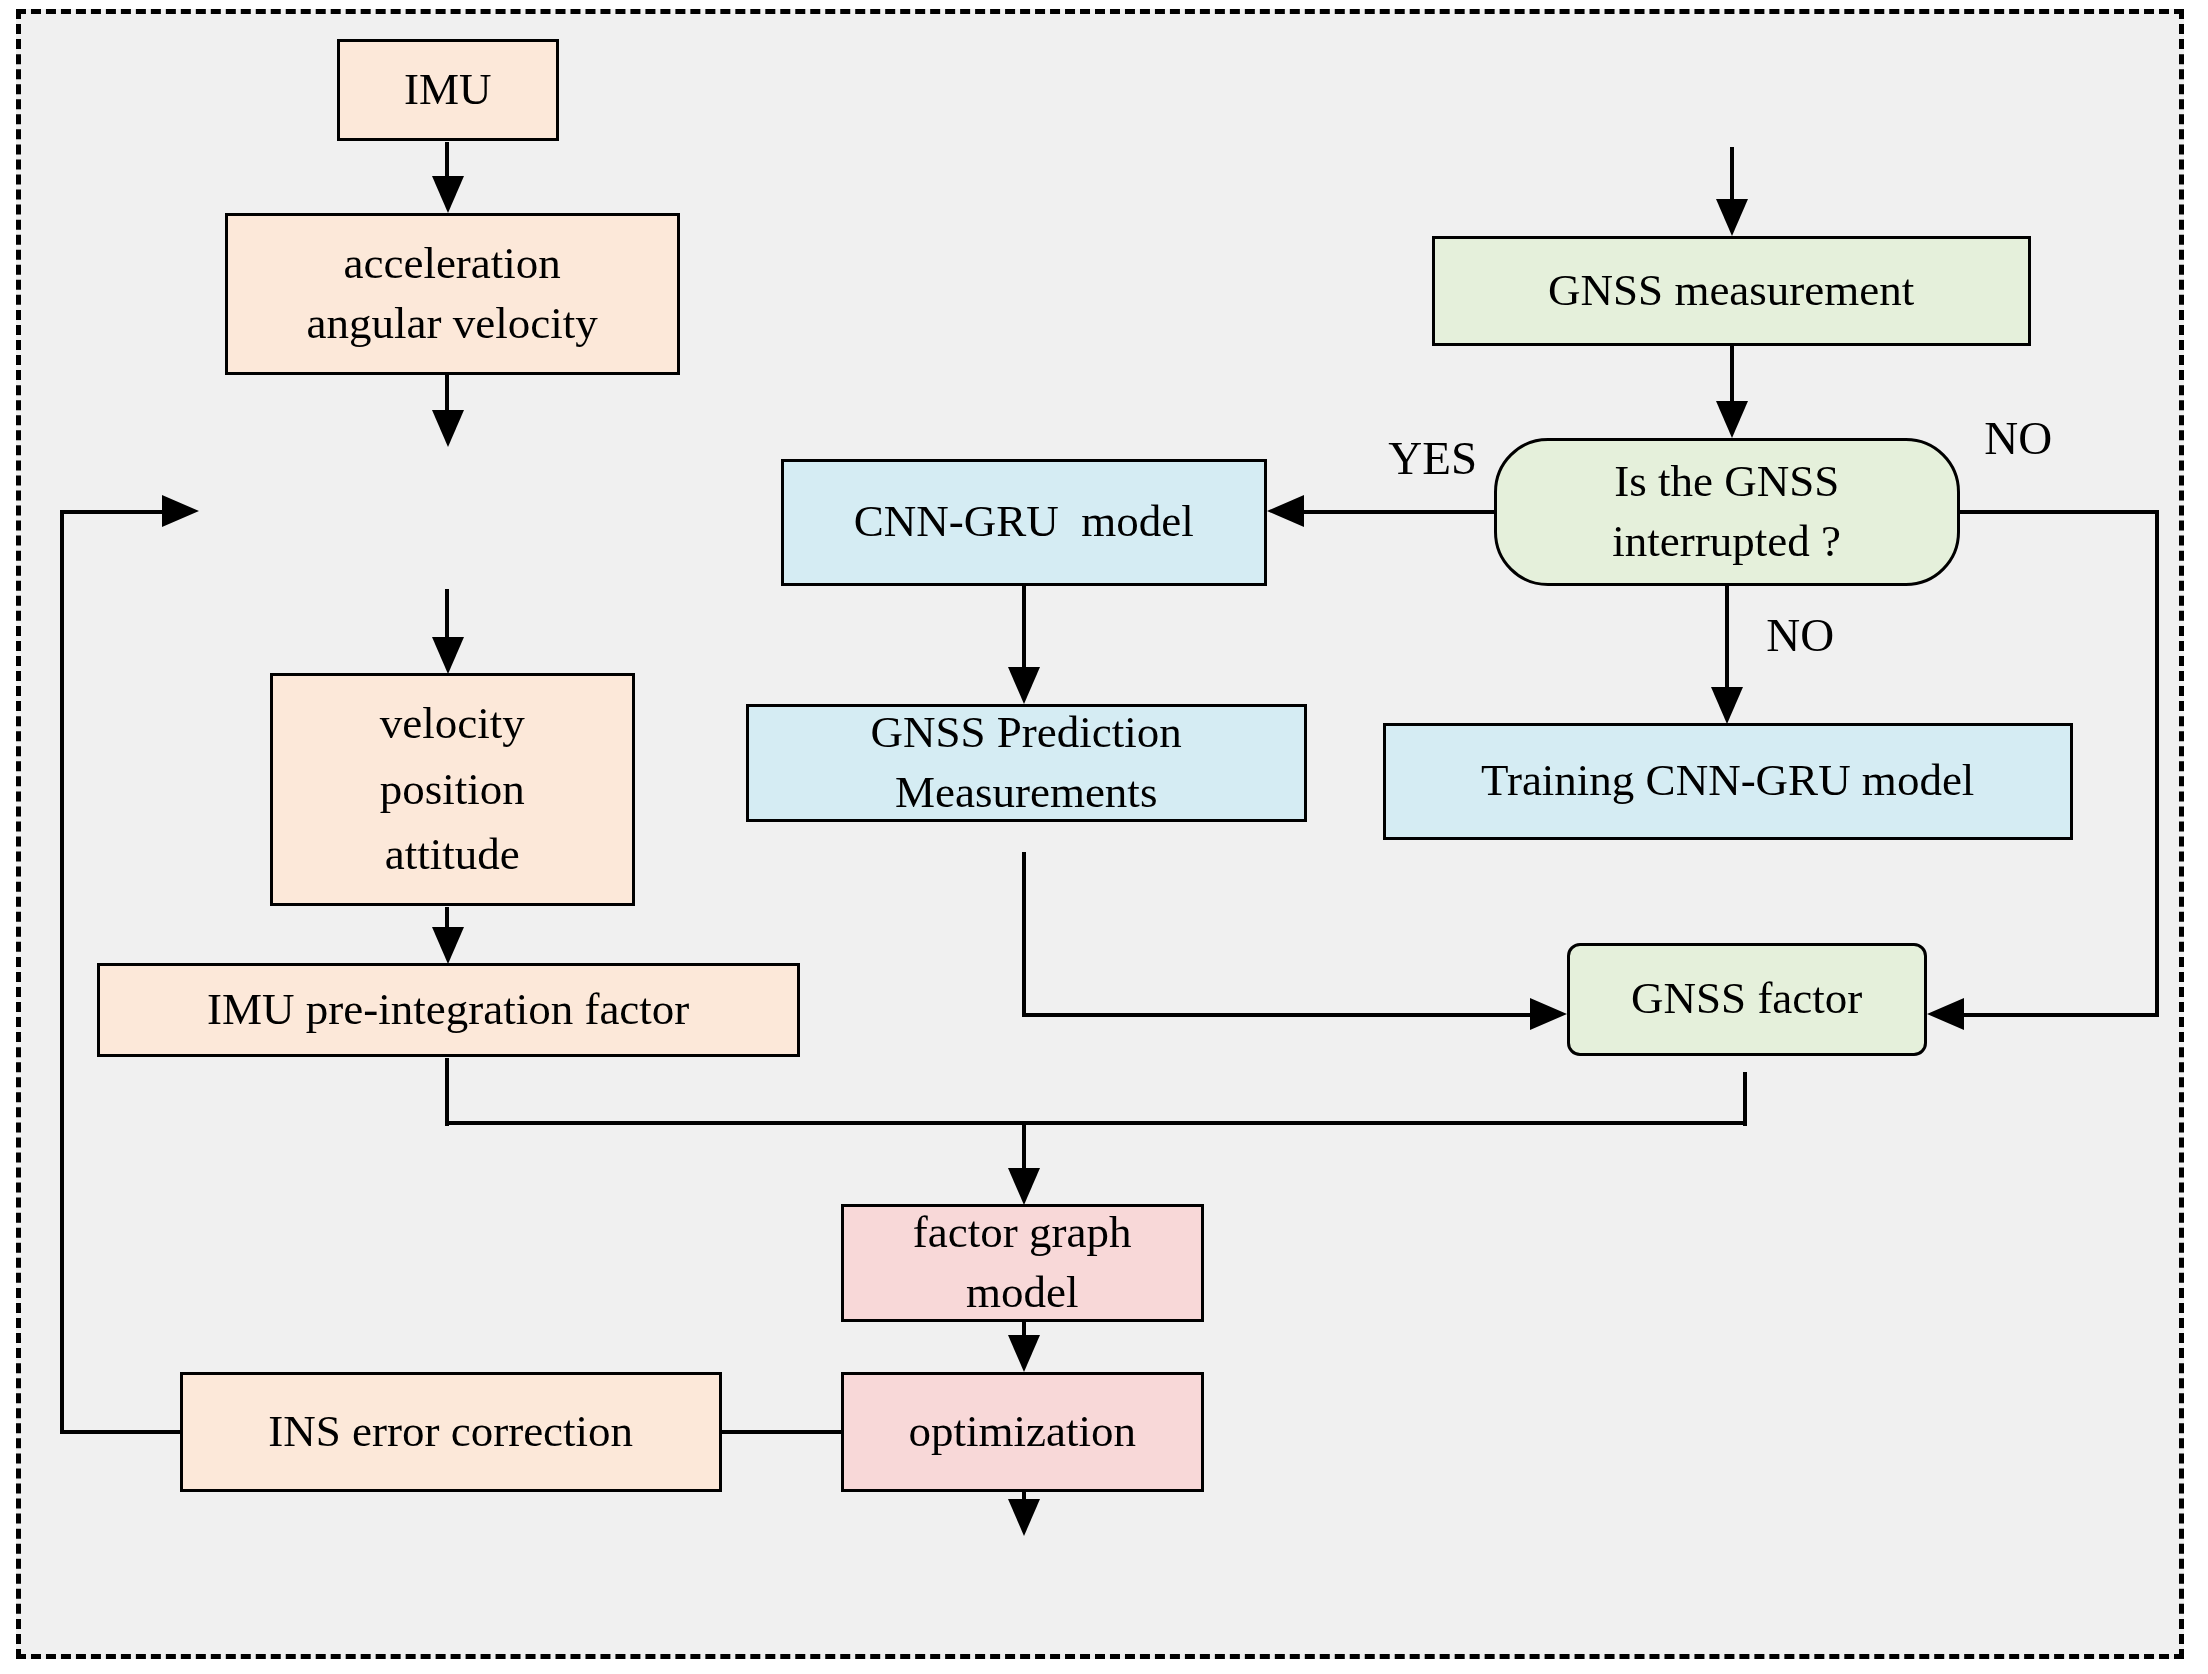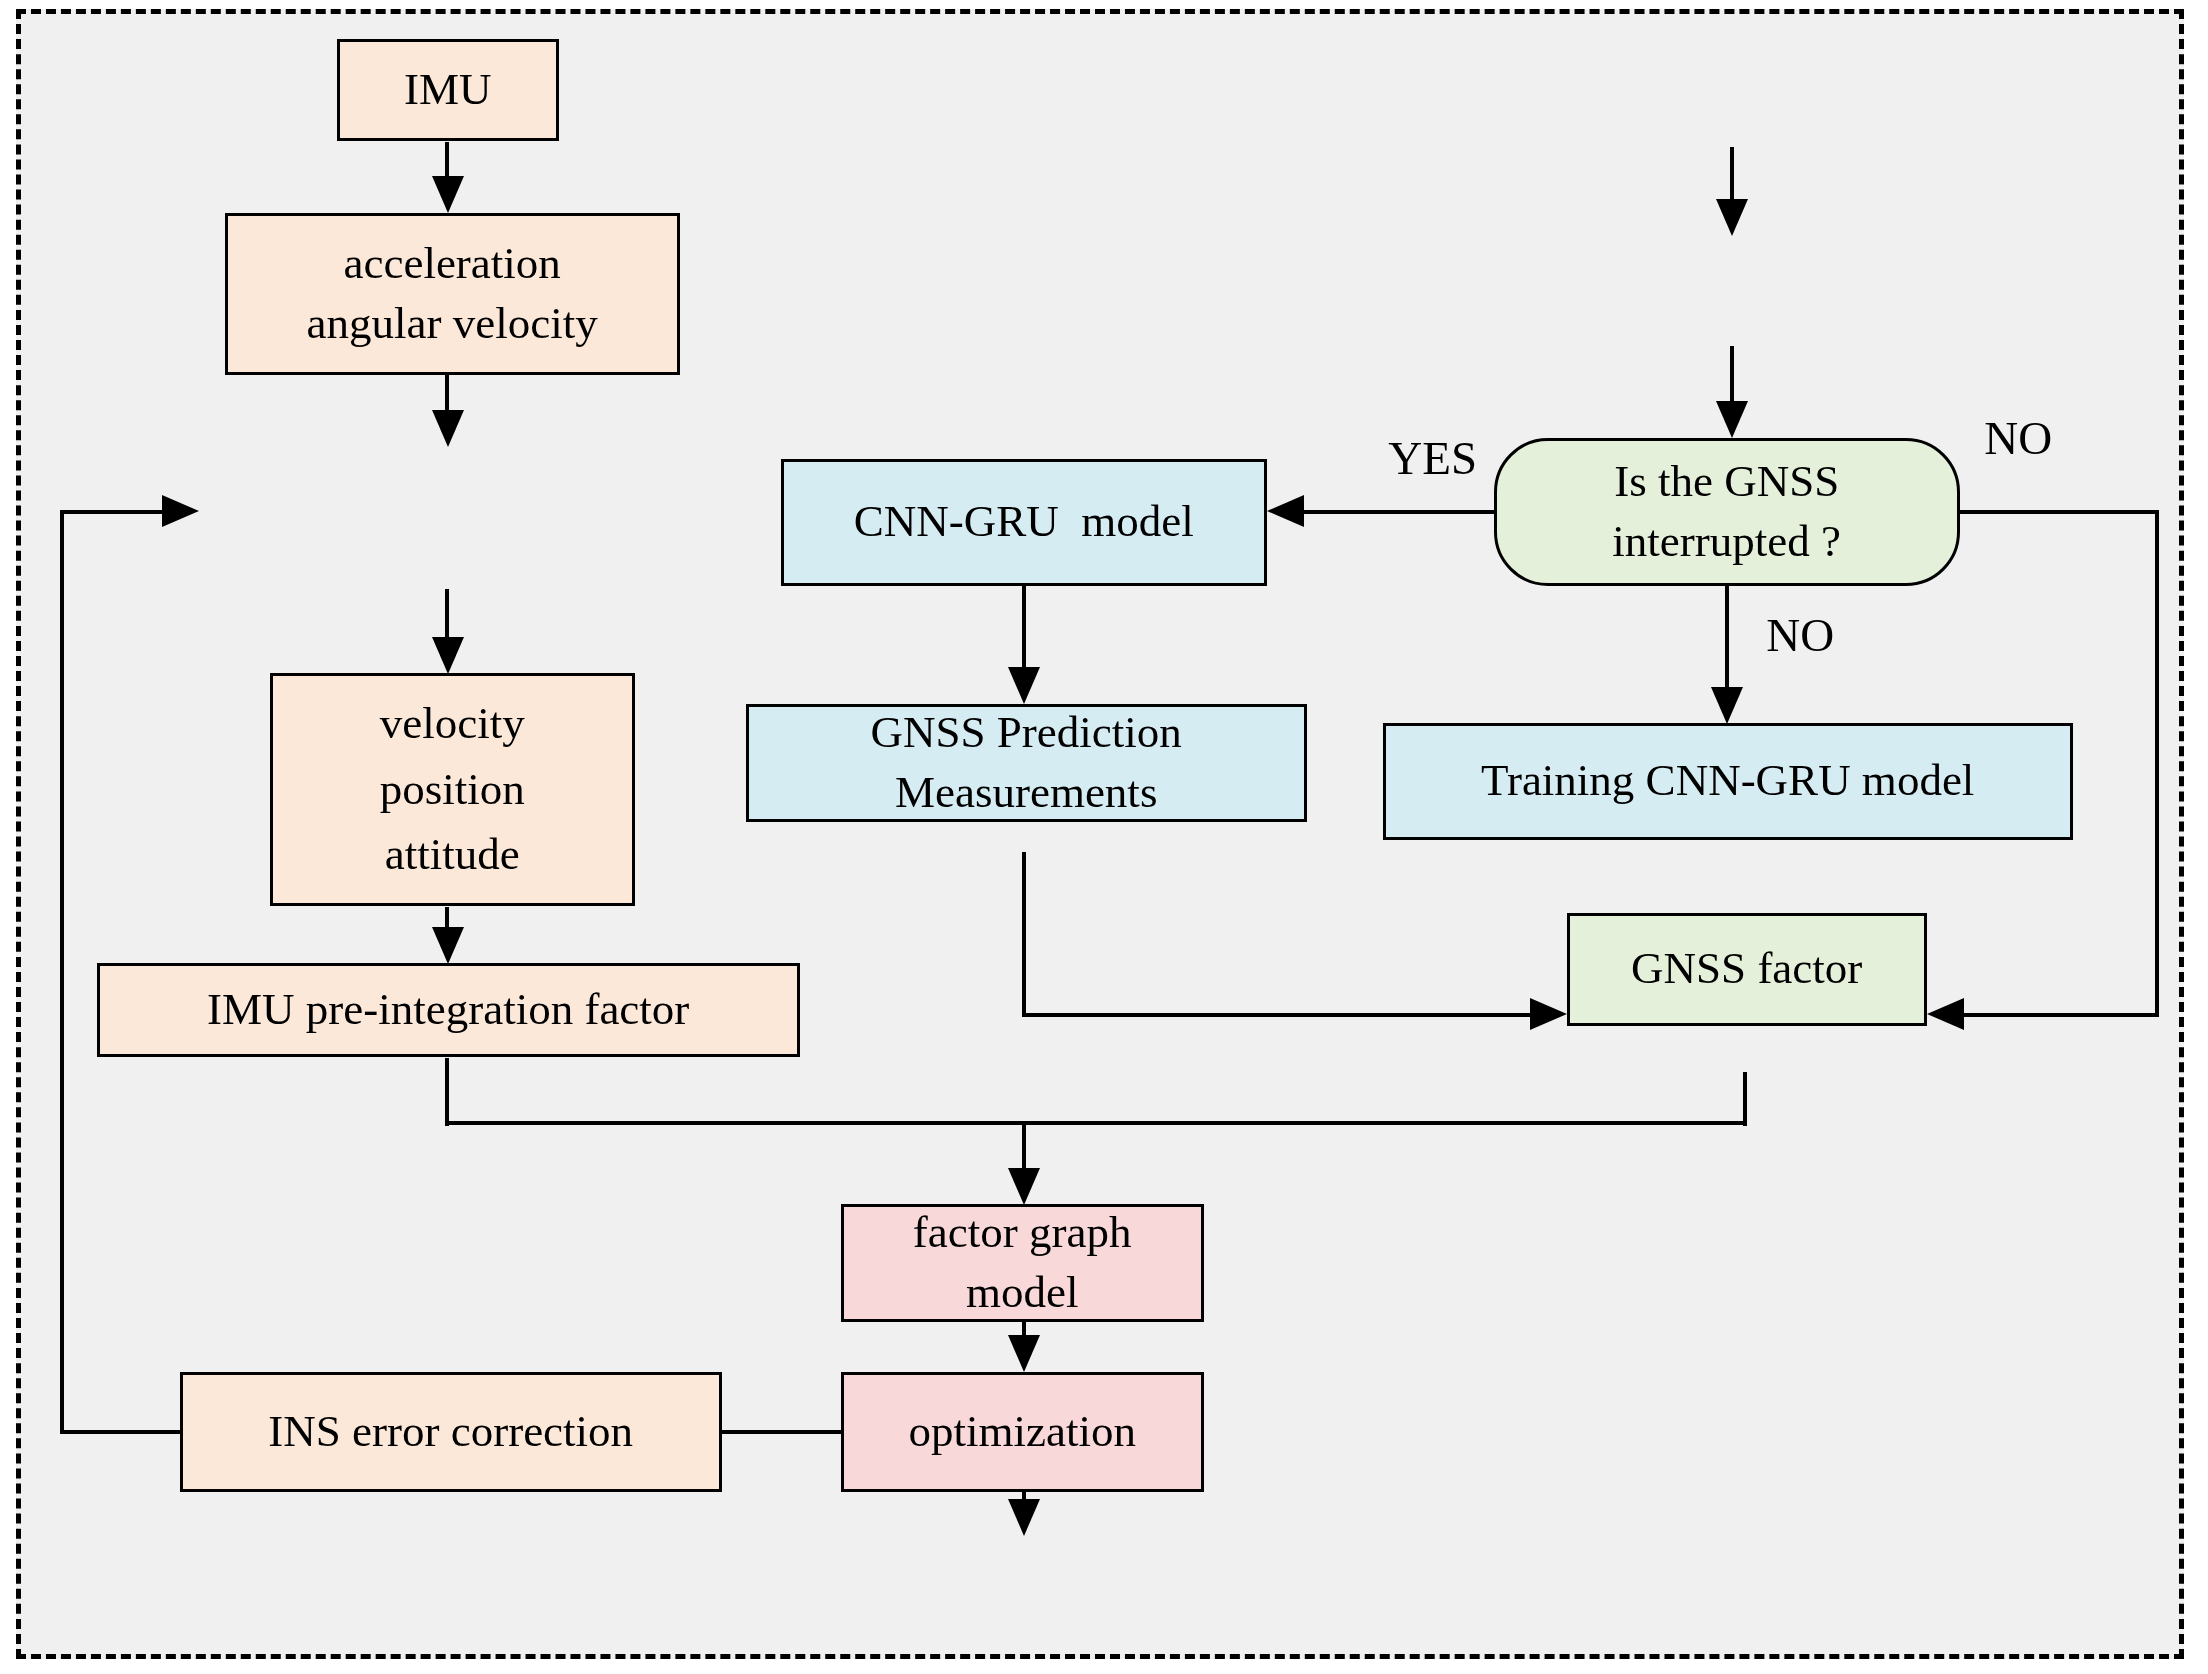--- a/index.html
+++ b/index.html
@@ -49,25 +49,26 @@
   <div class="node peach" style="left:159px;top:1358px;width:542px;height:120px;"><span>INS error correction</span></div>
 
   <div class="node blue" style="left:760px;top:445px;width:486px;height:127px;"><span>CNN-GRU  model</span></div>
 
   <div class="node blue" style="left:725px;top:690px;width:561px;height:118px;"><span>GNSS Prediction
 Measurements</span></div>
 
   <div class="node blue" style="left:1362px;top:709px;width:690px;height:117px;"><span>Training CNN-GRU model</span></div>
 
 
+  <div class="node green" style="left:1411px;top:222px;width:599px;height:110px;"><span>GNSS measurement</span></div>
 
   <div class="node green decision" style="left:1473px;top:424px;width:466px;height:148px;"><span>Is the GNSS
 interrupted ?</span></div>
 
-  <div class="node green" style="left:1546px;top:899px;width:360px;height:113px;"><span>GNSS factor</span></div>
+  <div class="node green" style="left:1546px;top:929px;width:360px;height:113px;border-radius:13px;"><span>GNSS factor</span></div>
 
   <div class="node pink" style="left:820px;top:1190px;width:363px;height:118px;"><span>factor graph
 model</span></div>
 
   <div class="node pink" style="left:820px;top:1358px;width:363px;height:120px;"><span>optimization</span></div>
 
 
   <div class="vline" style="left:424px;top:128px;height:37px;"></div>
   <div class="arr arr-down" style="left:411px;top:162px;"></div>
 

